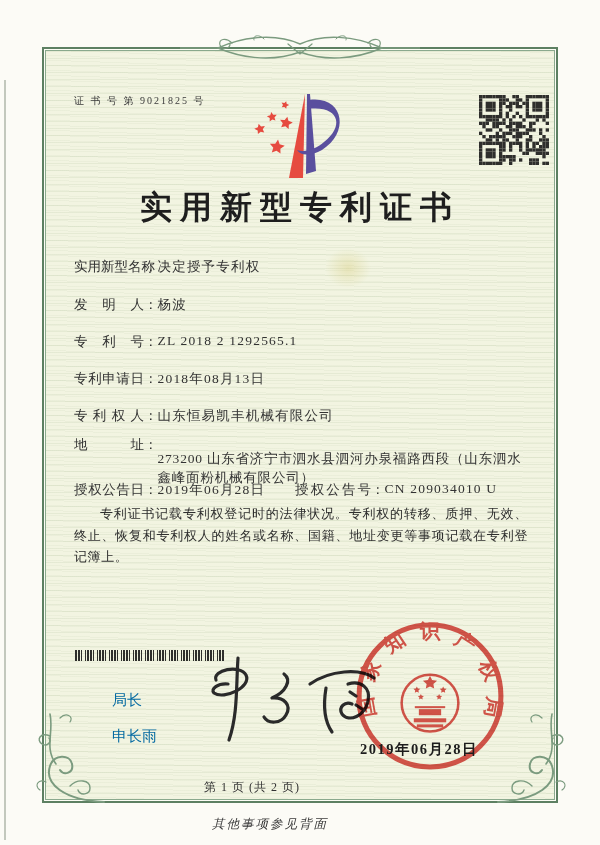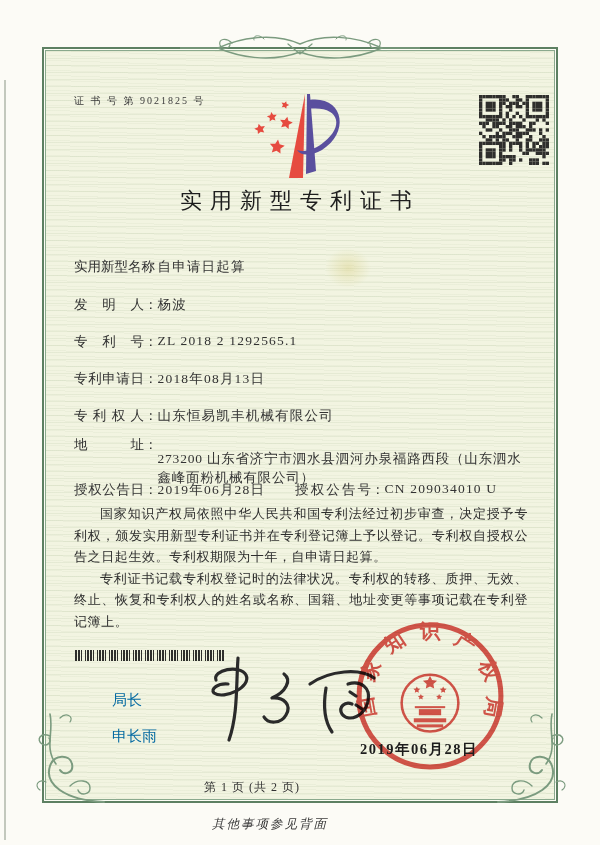--- a/index.html
+++ b/index.html
@@ -25,21 +25,21 @@
     background:radial-gradient(closest-side, rgba(205,190,90,.30), rgba(205,190,90,0));}
   .ornament-top{position:absolute;left:180px;top:31px;width:240px;height:34px;}
   .flourish{position:absolute;width:84px;height:104px;}
   .flourish.bl{left:26px;top:702px;}
   .flourish.br{left:492px;top:702px;transform:scaleX(-1);}
   
   .cert-no{position:absolute;left:74px;top:94px;font-size:10px;letter-spacing:2px;color:#3a3a3a;}
   .logo{position:absolute;left:245px;top:86px;width:110px;height:97px;}
   .qr{position:absolute;left:479px;top:95px;width:70px;height:70px;}
   .title{position:absolute;left:0;top:186px;width:600px;text-align:center;
-    font-size:22px;font-weight:400;letter-spacing:8px;color:#1e1e1e;}
+    font-size:32px;font-weight:700;letter-spacing:8px;color:#1e1e1e;}
   
   .row{position:absolute;left:74px;font-size:13.5px;color:#333;white-space:nowrap;}
   .flabel{display:inline-block;width:70px;text-align:justify;text-align-last:justify;vertical-align:top;}
   .colon{display:inline-block;vertical-align:top;}
   .fval{letter-spacing:1.2px;vertical-align:top;}
   .fval.wrap{display:inline-block;width:376px;white-space:normal;line-height:19px;letter-spacing:.8px;margin-top:13px;}
   .r1{top:258px}.r2{top:296px}.r3{top:333px}.r4{top:370px}.r5{top:407px}.r6{top:436px}.r7{top:481px}
   .grant2{position:absolute;left:221px;top:0;}
   .flabel.g2{width:76px;}
   
@@ -364,21 +364,21 @@
         <rect x="53.33" y="66.67" width="3.33" height="3.33"></rect>
         <rect x="56.67" y="66.67" width="3.33" height="3.33"></rect>
         <rect x="63.33" y="66.67" width="3.33" height="3.33"></rect>
         <rect x="66.67" y="66.67" width="3.33" height="3.33"></rect>
       </g>
     </svg></div>
 
 <div class="title">实用新型专利证书</div>
 
 <div class="row r1">
-  <span class="flabel">实用新型名称</span><span class="colon">：</span><span class="fval">自申请日起算</span>
+  <span class="flabel">实用新型名称</span><span class="colon">：</span><span class="fval">决定授予专利权</span>
 </div>
 <div class="row r2">
   <span class="flabel">发明人</span><span class="colon">：</span><span class="fval">杨波</span>
 </div>
 <div class="row r3">
   <span class="flabel">专利号</span><span class="colon">：</span><span class="fval">ZL 2018 2 1292565.1</span>
 </div>
 <div class="row r4">
   <span class="flabel">专利申请日</span><span class="colon">：</span><span class="fval">2018年08月13日</span>
 </div>
@@ -389,21 +389,20 @@
   <span class="flabel">地址</span><span class="colon">：</span><span class="fval wrap">273200 山东省济宁市泗水县泗河办泉福路西段（山东泗水鑫峰面粉机械有限公司）</span>
 </div>
 <div class="row r7">
   <span class="flabel">授权公告日</span><span class="colon">：</span><span class="fval">2019年06月28日</span>
   <span class="grant2">
     <span class="flabel g2">授权公告号</span><span class="colon">：</span><span class="fval">CN 209034010 U</span>
   </span>
 </div>
 
 <div class="body-text">
-  <p>国家知识产权局依照中华人民共和国专利法经过初步审查，决定授予专利权，颁发实用新型专利证书并在专利登记簿上予以登记。专利权自授权公告之日起生效。专利权期限为十年，自申请日起算。</p>
   <p>专利证书记载专利权登记时的法律状况。专利权的转移、质押、无效、终止、恢复和专利权人的姓名或名称、国籍、地址变更等事项记载在专利登记簿上。</p>
 </div>
 
 <div class="barcode"></div>
 
 <div class="director">
   <div>局长</div>
   <div>申长雨</div>
 </div>
 

